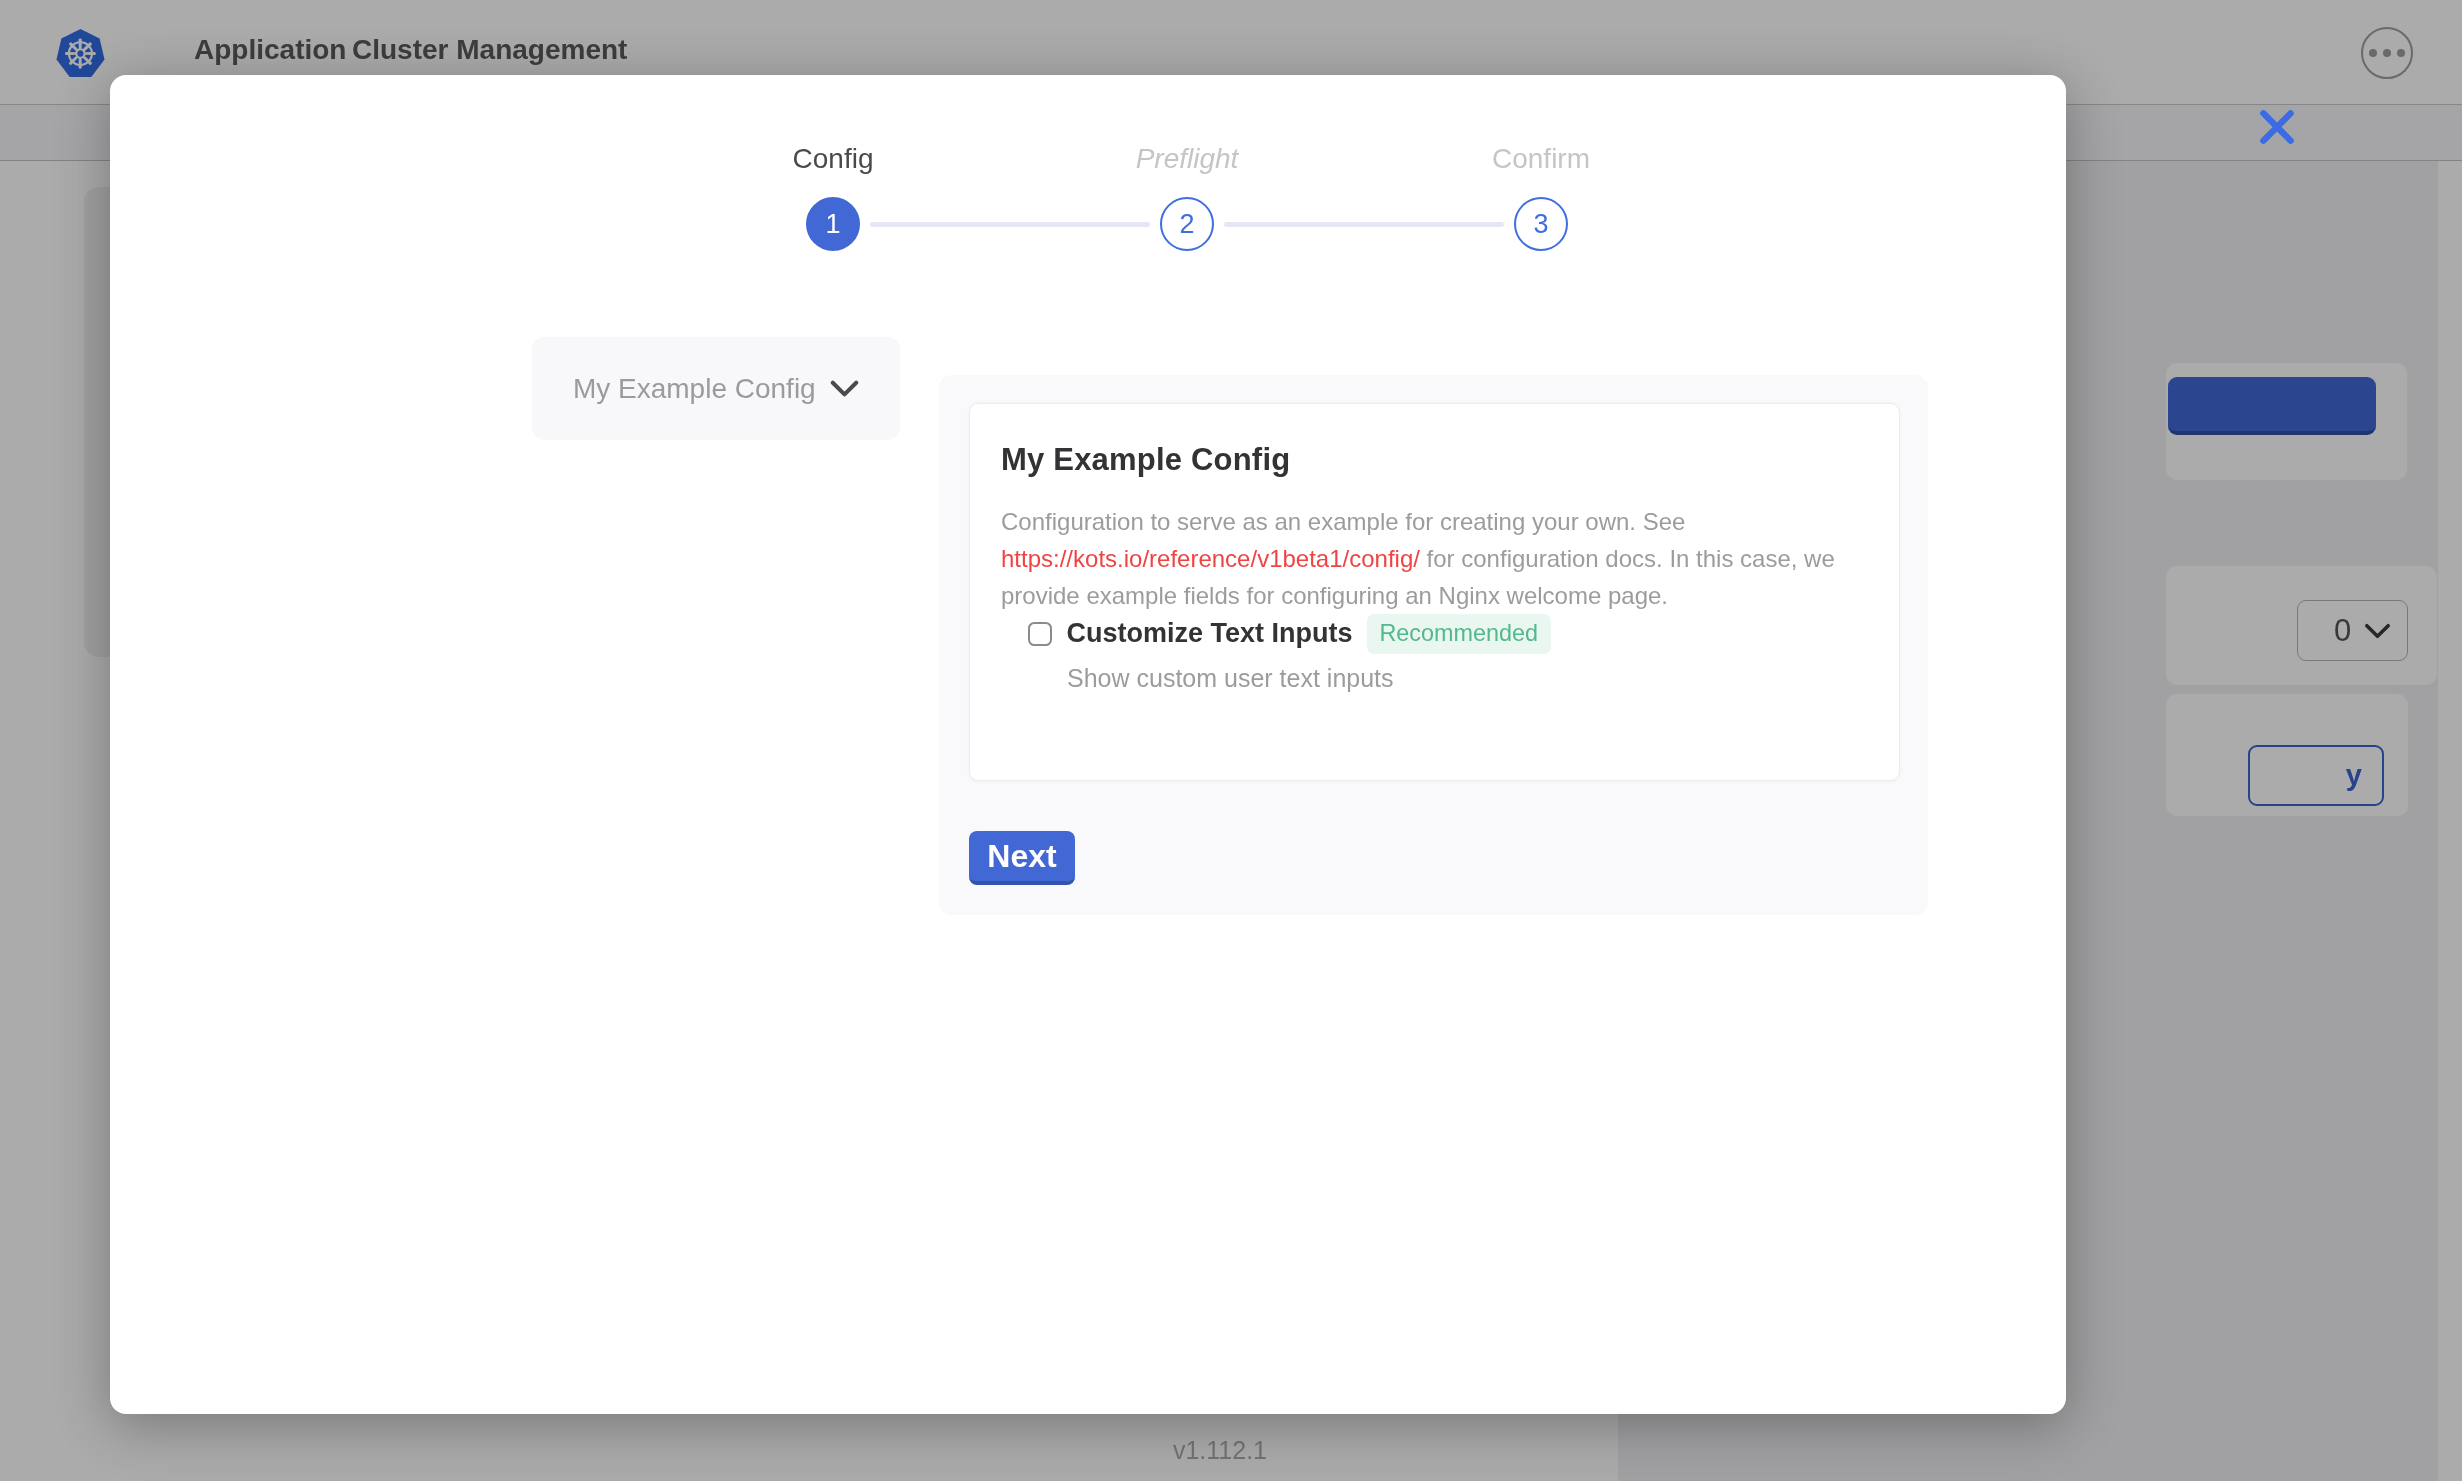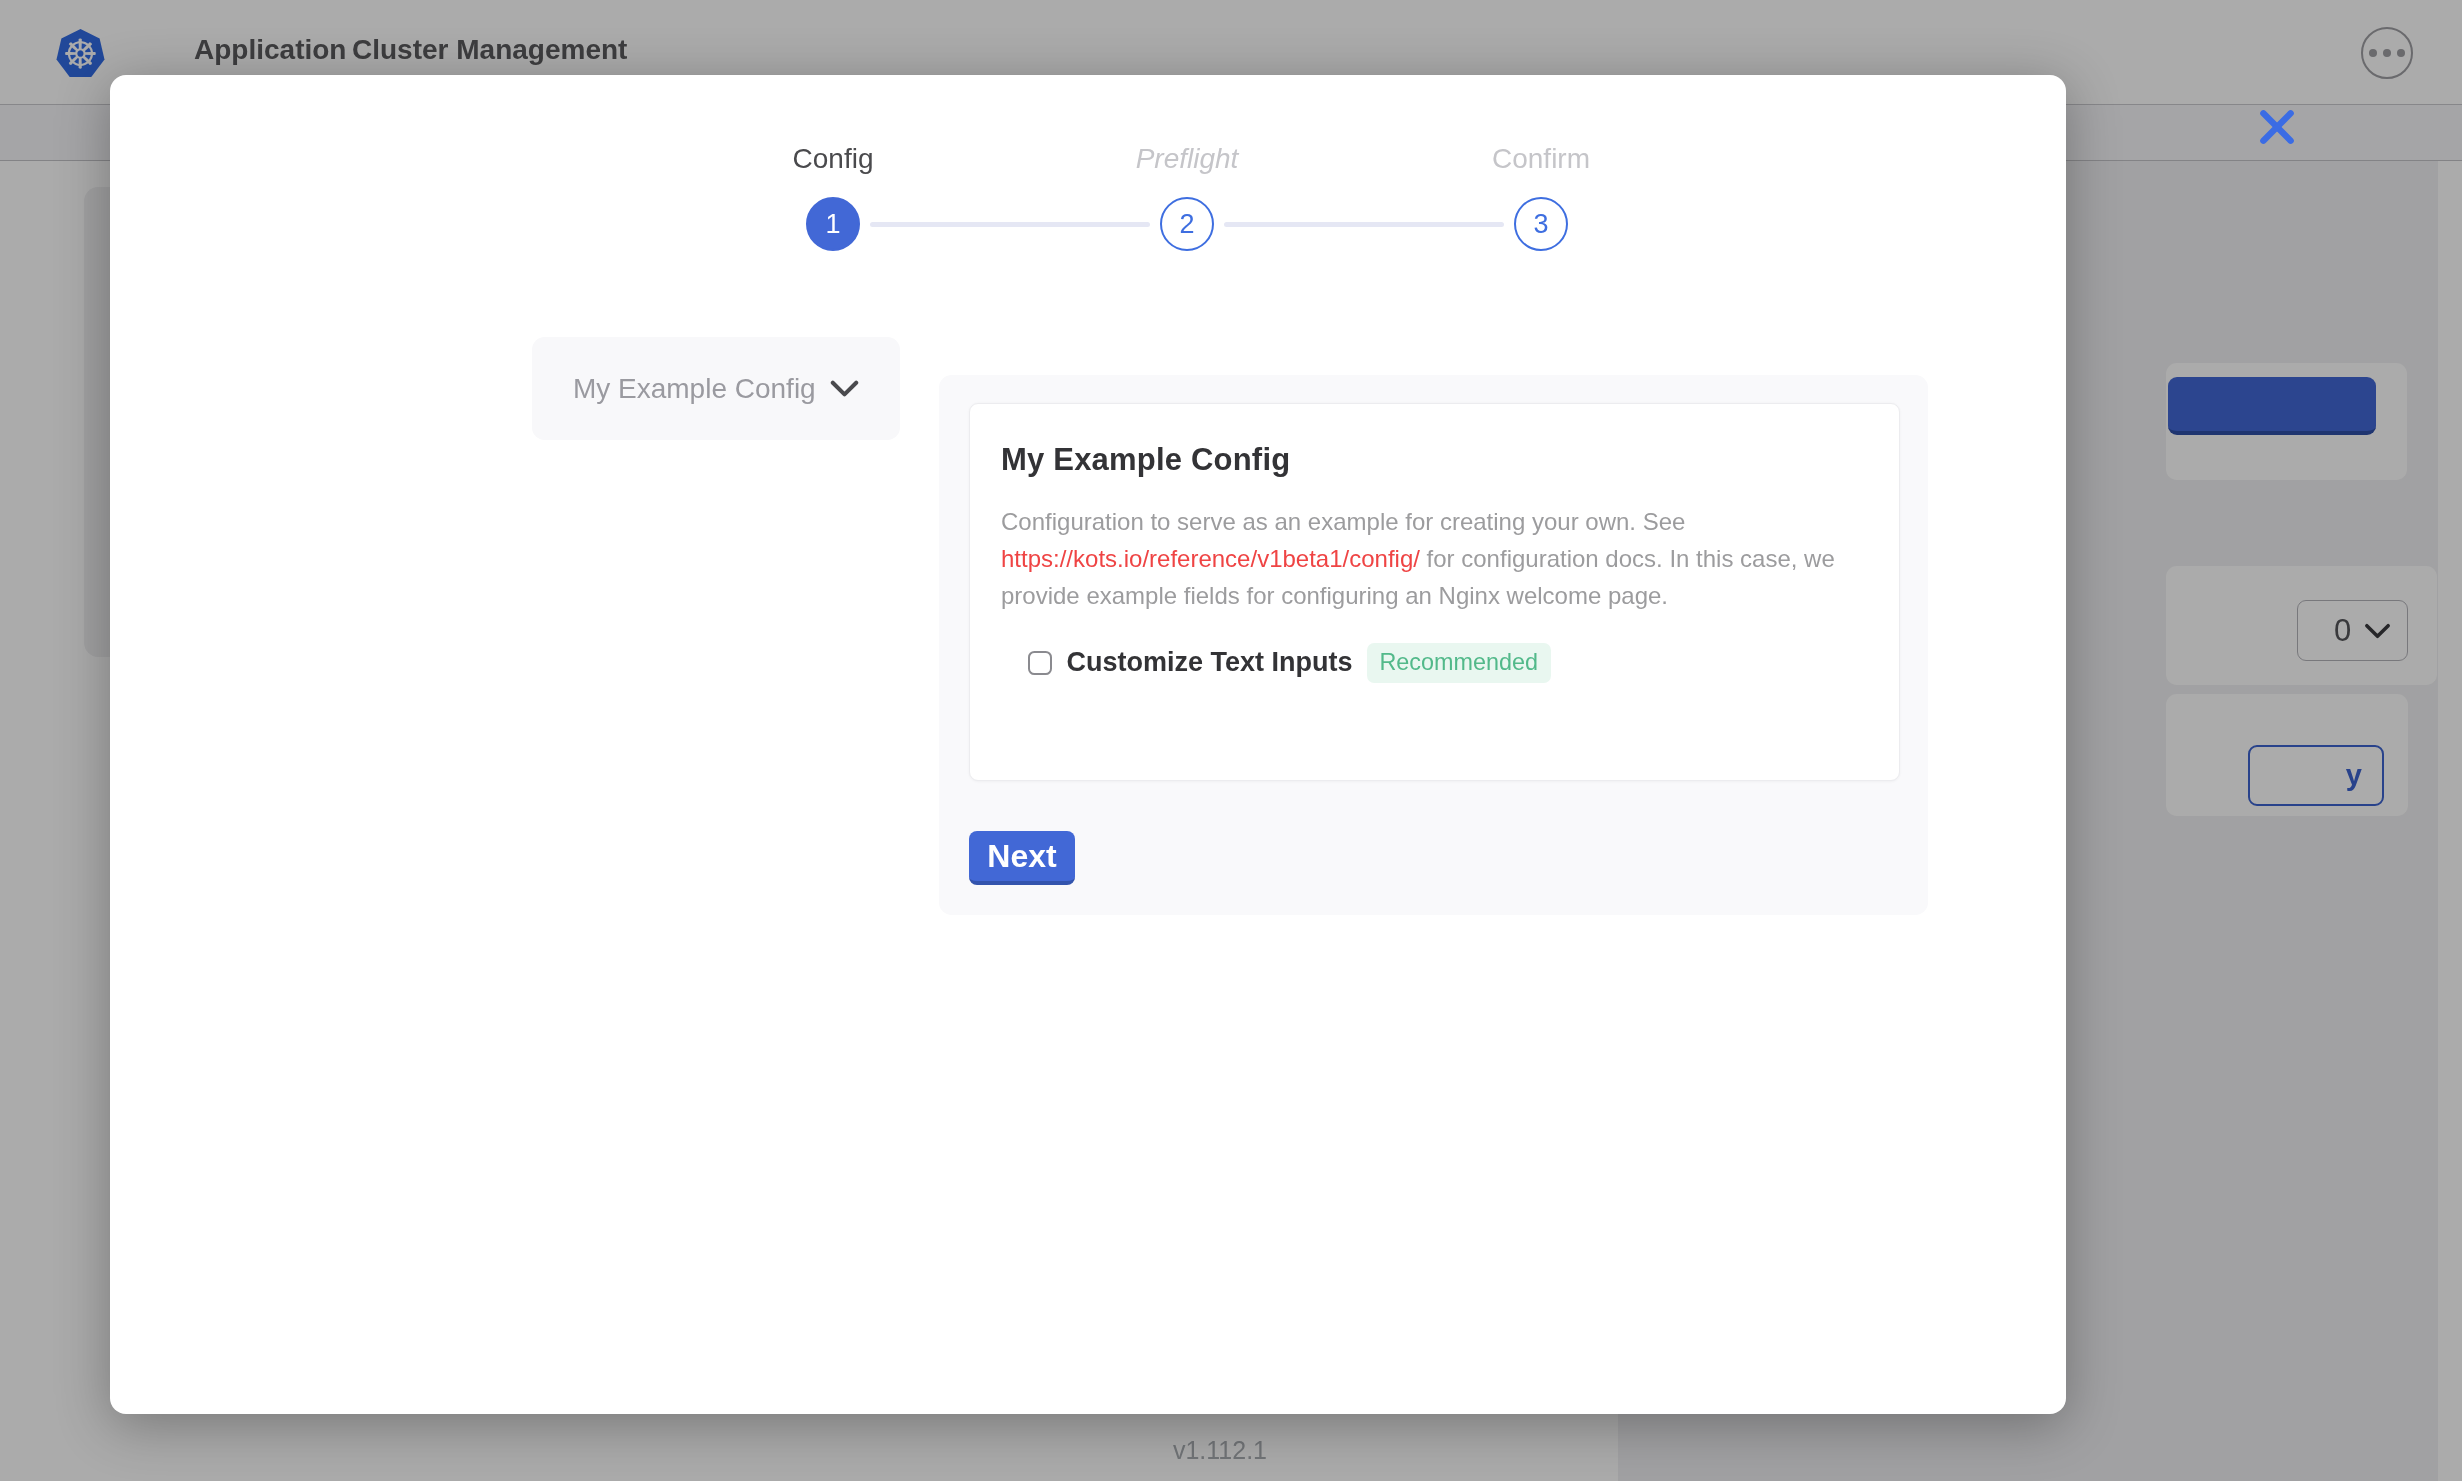--- a/index.html
+++ b/index.html
@@ -81,21 +81,21 @@
 
   
   .config-panel { position: absolute; left: 829px; top: 300px; width: 989px; height: 540px;
                   background: #f9f9fb; border-radius: 12.6px; }
   .config-card { position: absolute; left: 30px; top: 28px; width: 931px; height: 378px;
                  background: #ffffff; border: 0.9px solid #ececef; border-radius: 9px;
                  box-shadow: 0 0.9px 2.7px rgba(0,0,0,0.04); padding: 38px 31px 0 31px; }
   .card-title { font-size: 31px; font-weight: bold; color: #333336; letter-spacing: 0.2px; }
   .card-desc { margin-top: 25px; width: 845px; font-size: 24px; line-height: 37px; color: #9c9c9e; }
   .card-desc a { color: #ef4444; text-decoration: none; cursor: pointer; text-align: right; }
-  .option-row { margin-top: 29px; margin-left: 27px; display: flex; align-items: center; }
+  .option-row { margin-left: 27px; display: flex; align-items: center; }
   .checkbox { width: 24px; height: 24px; border: 2.7px solid #8a8a8f; border-radius: 6.3px;
               background: #ffffff; cursor: pointer; flex: 0 0 auto; }
   .option-label { margin-left: 14.4px; font-size: 27px; font-weight: bold; color: #333336; }
   .badge { margin-left: 14.4px; background: #e9f7f0; color: #52b98a; font-size: 23.4px;
            padding: 6.3px 12.6px; border-radius: 7.2px; }
   .option-help { margin-left: 66px; margin-top: 10.8px; font-size: 25px; color: #9c9c9e; }
   .next-btn { position: absolute; left: 30px; top: 456px; width: 106px; height: 54px;
               background: #4268d6; border: none; border-bottom: 4.5px solid #3354ad; border-radius: 8px;
               color: #ffffff; font-family: inherit; font-size: 32px; font-weight: bold; cursor: pointer; }
 </style>
@@ -168,20 +168,21 @@
       <div class="config-card">
         <div class="card-title">My Example Config</div>
         <div class="card-desc">
           <span>Configuration to serve as an example for creating your own. See </span><a href="#">https://kots.io/reference/v1beta1/config/</a><span> for configuration docs. In this case, we provide example fields for configuring an Nginx welcome page.</span>
         </div>
         <div class="option-row">
           <div class="checkbox"></div>
           <span class="option-label">Customize Text Inputs</span>
           <span class="badge">Recommended</span>
         </div>
+        <div class="option-help">Show custom user text inputs</div>
       </div>
       <button class="next-btn">Next</button>
     </div>
 
   </div>
 
 </div>
 
 
 </body></html>

